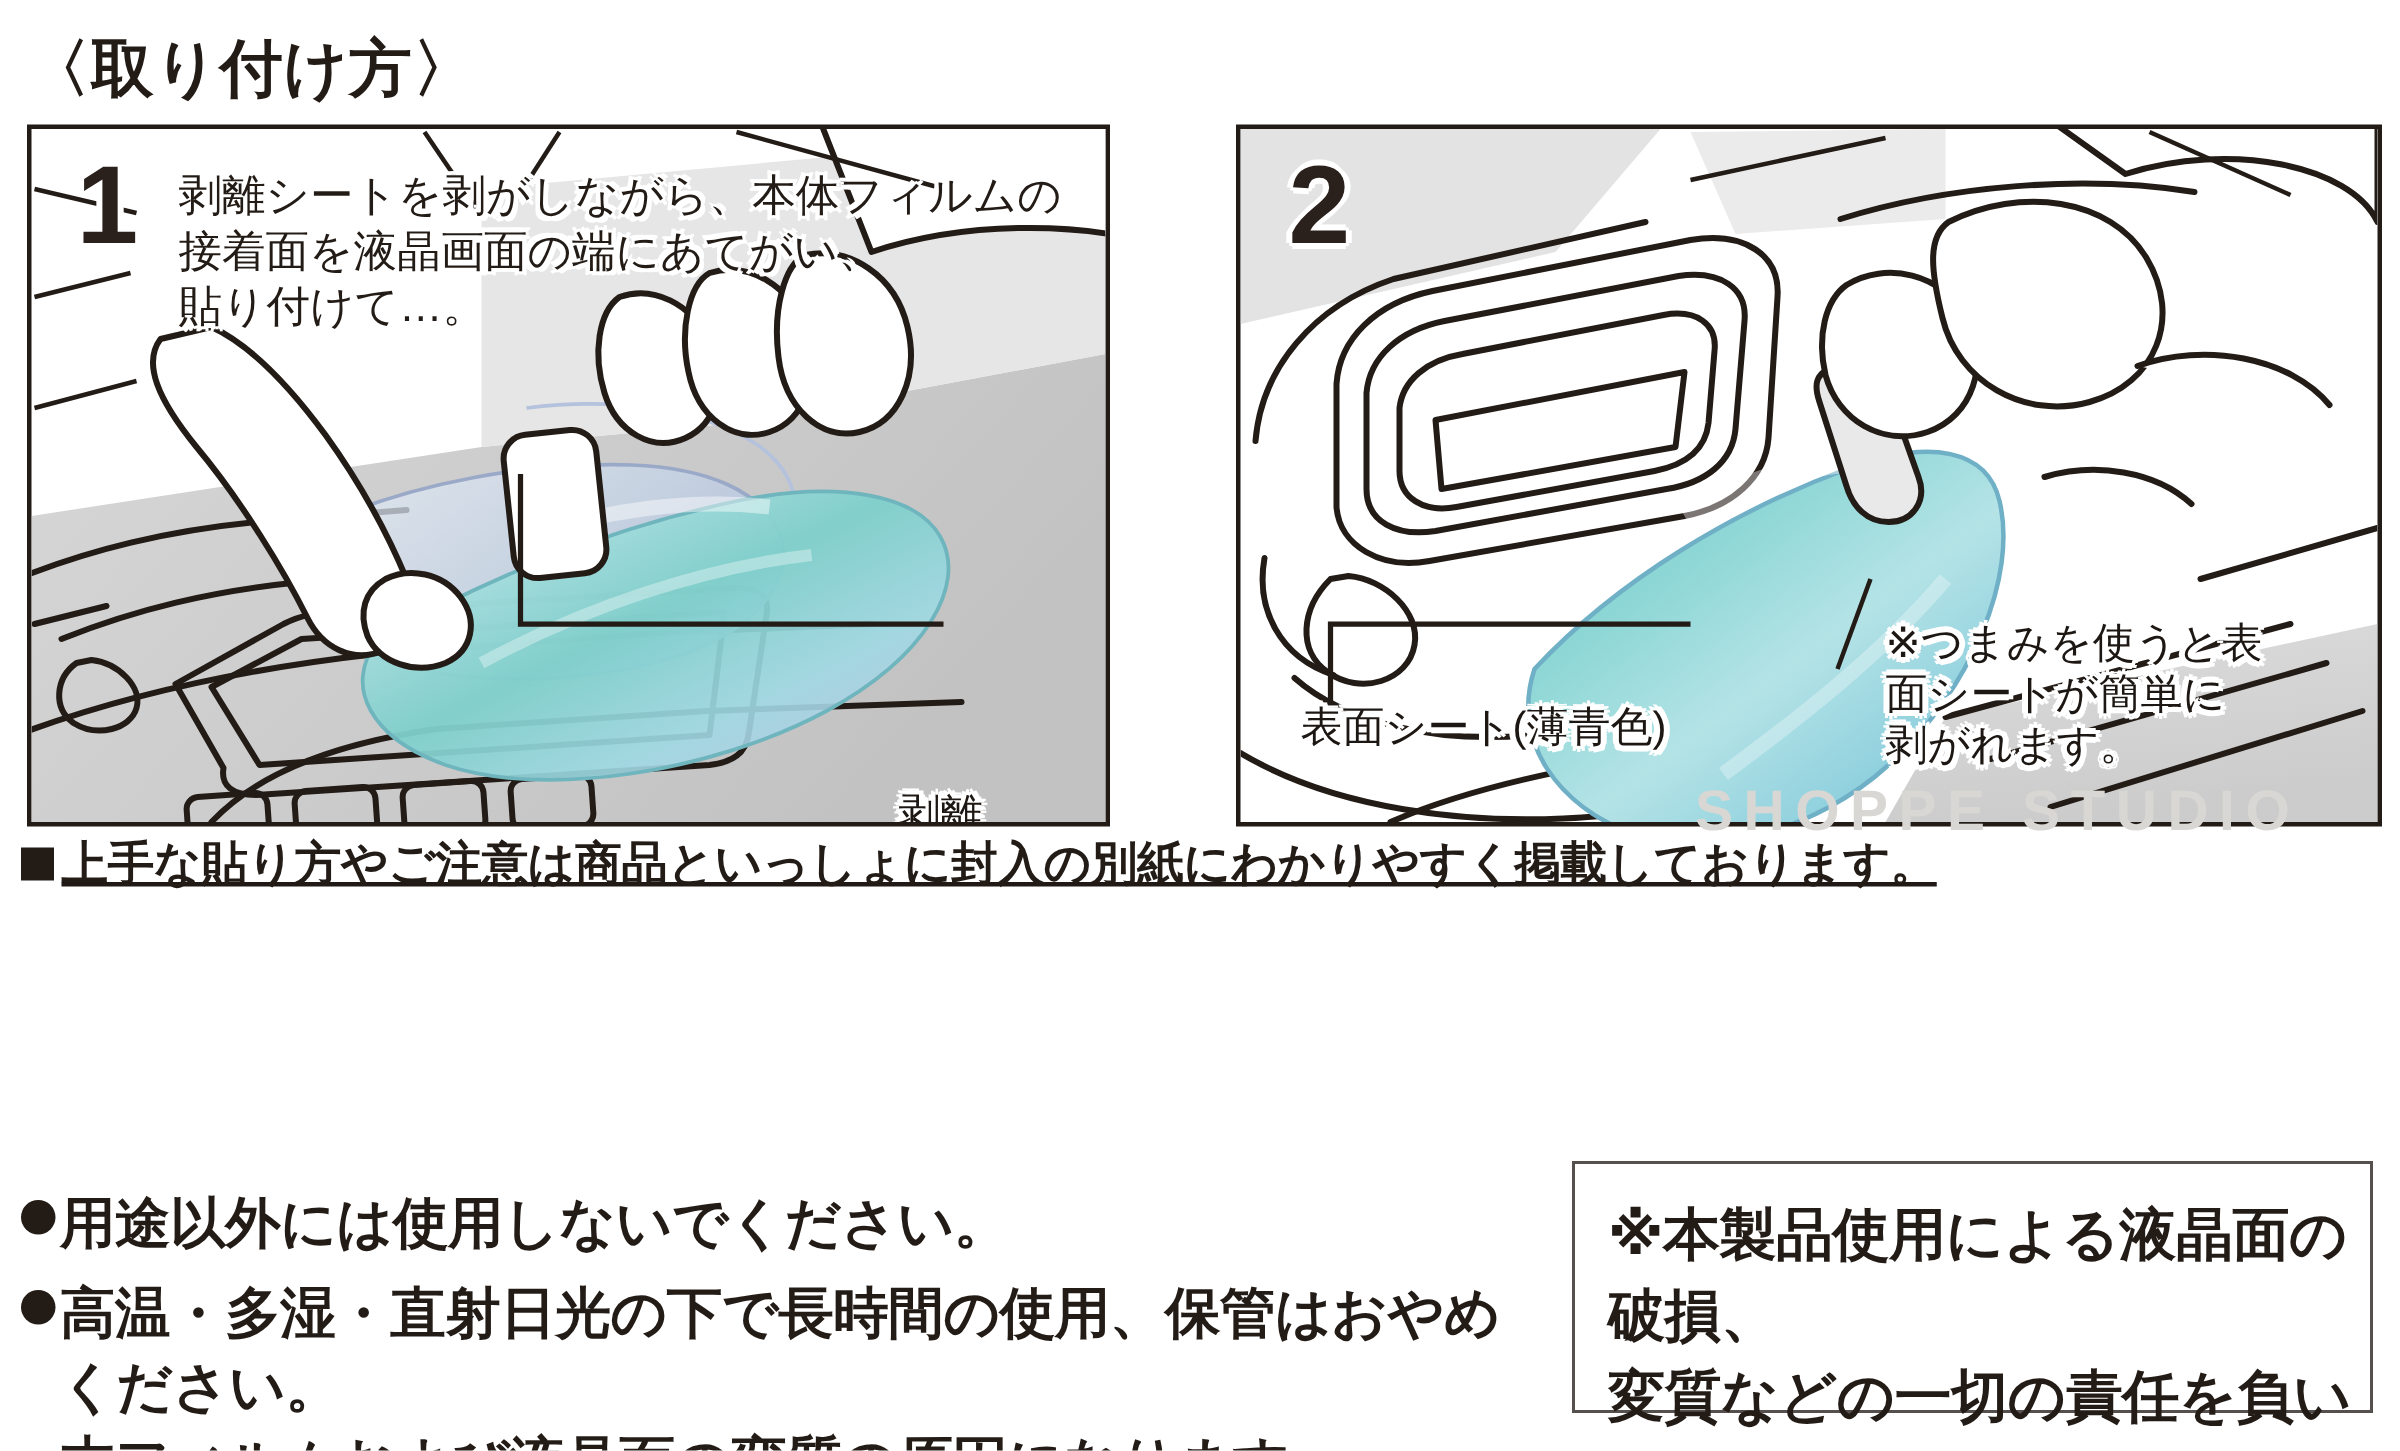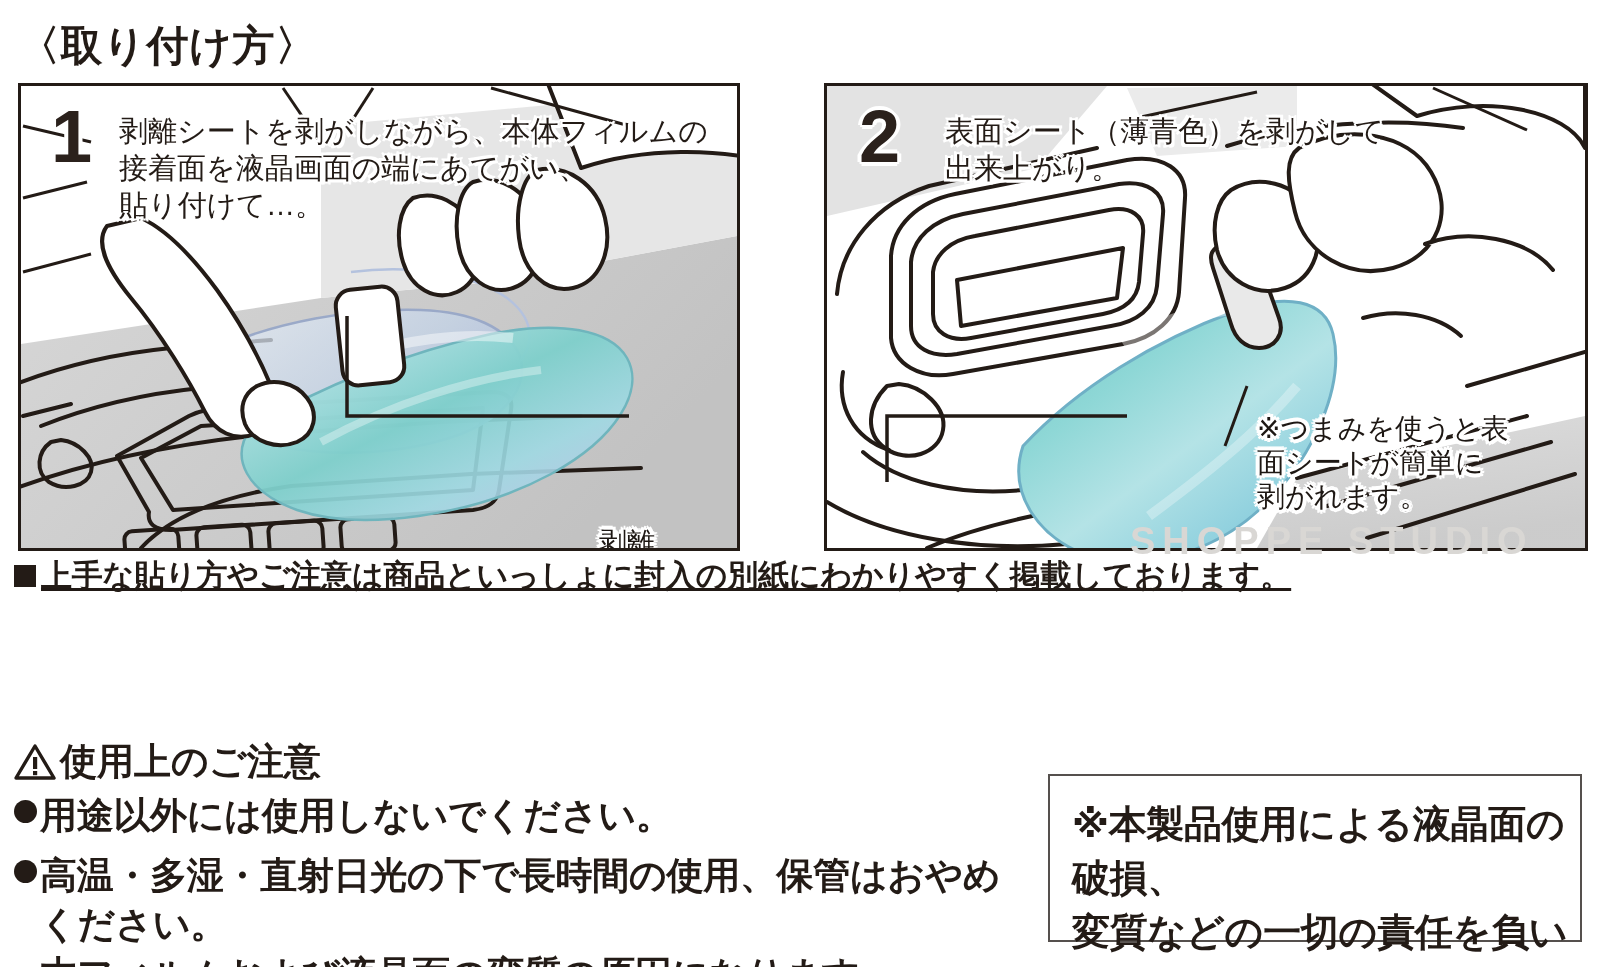--- a/index.html
+++ b/index.html
@@ -301,44 +301,35 @@
 
         <g fill="none" stroke="#231b16" stroke-width="3">
           <path d="M300 34 L 430 6"></path>
           <path d="M606 2 L 700 44"></path>
           <path d="M420 300 L 398 360"></path>
         </g>
       </svg>
     </div>
 
     <div class="step-num">2</div>
-    <div class="step-text">表面シート（薄青色）を剥がして
-出来上がり。</div>
+    <div class="callout" id="callout-surface">表面シート(薄青色)</div>
     <div class="callout" id="callout-tab-note">※つまみを使うと表
 面シートが簡単に
 剥がれます。</div>
   </div>
 
   <div class="watermark">SHOPPE STUDIO</div>
 
   <div class="note-list">
     <div class="note-item">
       <span class="sq-bullet"></span>
       <span class="note-text">上手な貼り方やご注意は商品といっしょに封入の別紙にわかりやすく掲載しております。</span>
     </div>
   </div>
 
-  <div class="caution-head">
-    <svg class="warn-tri" width="42" height="38" viewBox="0 0 42 38">
-      <path d="M21 3 L40 35 L2 35 Z" fill="none" stroke="#231b16" stroke-width="3.4" stroke-linejoin="round"></path>
-      <rect x="19" y="14" width="4.2" height="12" fill="#231b16"></rect>
-      <rect x="19" y="28" width="4.2" height="4.2" fill="#231b16"></rect>
-    </svg>
-    <span>使用上のご注意</span>
-  </div>
 
   <div class="caution-list">
     <div class="caution-item">
       <span class="dot-bullet"></span>
       <span class="caution-text">用途以外には使用しないでください。</span>
     </div>
     <div class="caution-item">
       <span class="dot-bullet"></span>
       <span class="caution-text">高温・多湿・直射日光の下で長時間の使用、保管はおやめください。
 本フィルムおよび液晶面の変質の原因になります。</span>

